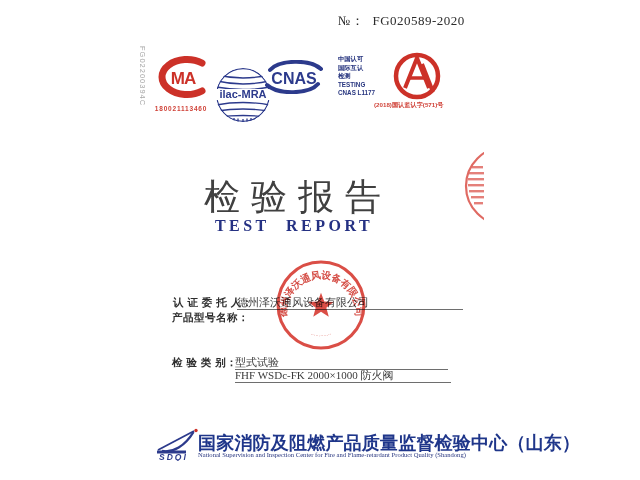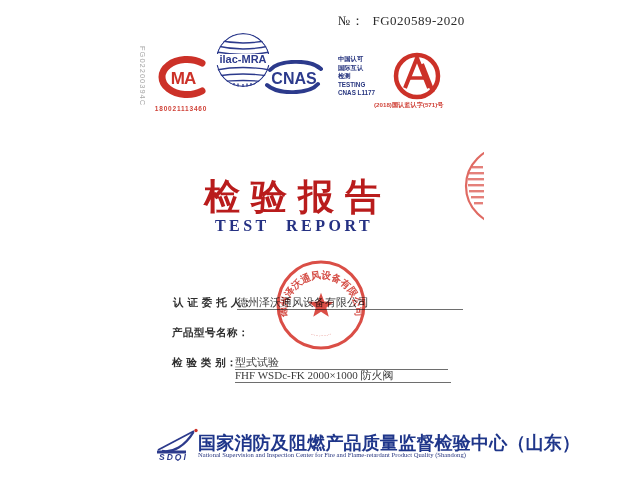--- a/index.html
+++ b/index.html
@@ -13,37 +13,37 @@
   .report-no { left: 338px; top: 12px; font-family: "Liberation Serif", serif; font-size: 13px; color: #2b2b2b; letter-spacing: .5px; }
   .report-no .num { margin-left: 8px; }
 
   
   .serial-vert { left: 138px; top: 46px; height: 110px; writing-mode: vertical-rl; text-orientation: sideways;
                  font-size: 7.5px; color: #a6a6a6; letter-spacing: 1px; font-family: "Liberation Sans", sans-serif; }
 
   
   .cma-wrap { left: 151px; top: 54px; width: 60px; text-align: center; }
   .cma-number { display:block; margin-top: 1px; font-size: 6.5px; color: #d04238; letter-spacing: .8px; font-weight: 700; }
-  .ilac-wrap { left: 214px; top: 30px; }
+  .ilac-wrap { left: 214px; top: 65px; }
   .cnas-wrap { left: 264px; top: 60px; }
   .cnas-text { left: 338px; top: 55px; font-size: 6.3px; line-height: 8.6px; color: #27357f; font-weight: 700; }
   .cal-wrap { left: 385px; top: 51px; width: 64px; text-align: center; }
   .cal-caption { left: 374px; top: 101px; font-size: 6.2px; color: #d04238; font-weight: 700; letter-spacing: 0; }
 
   
-  .title-zh { left: 204px; top: 173px; font-size: 36px; font-weight: 700; color: #b91c1c; letter-spacing: 11px;
+  .title-zh { left: 204px; top: 173px; font-size: 36px; font-weight: 400; color: #404040; letter-spacing: 11px;
               font-family: "Liberation Sans", sans-serif; white-space: nowrap; }
   .title-en { left: 2px; top: 217px; width: 584px; text-align: center; font-family: "Liberation Serif", serif;
               font-size: 16px; font-weight: 700; color: #253183; letter-spacing: 3.5px; word-spacing: 9px; }
 
   
   .field-label { font-size: 10.5px; color: #2d2d2d; font-weight: 600; letter-spacing: .5px; white-space: nowrap; }
   .field-value { font-family: "Liberation Serif", serif; font-size: 11px; color: #3a3a3a; white-space: nowrap; }
   .lbl1 { left: 173px; top: 296px; } .val1 { left: 237px; top: 295px; width: 226px; border-bottom: 1px solid #6e6e6e; height: 15px; }
-  .lbl2 { left: 172px; top: 326px; } .val2 { left: 235px; top: 325px; width: 216px; border-bottom: 1px solid #6e6e6e; height: 15px; margin-top: 43px; }
+  .lbl2 { left: 172px; top: 311px; } .val2 { left: 235px; top: 325px; width: 216px; border-bottom: 1px solid #6e6e6e; height: 15px; margin-top: 43px; }
   .lbl3 { left: 172px; top: 356px; } .val3 { left: 235px; top: 355px; width: 213px; border-bottom: 1px solid #6e6e6e; height: 15px; }
 
   
   .stamp-main { left: 275px; top: 259px; width: 92px; height: 92px; opacity: .88; mix-blend-mode: multiply; }
   .stamp-edge { left: 463px; top: 146px; width: 21px; height: 82px; overflow: hidden; opacity: .8; }
 
   
   .footer-logo { left: 155px; top: 427px; }
   .org-zh { left: 198px; top: 431px; font-size: 18px; font-weight: 700; color: #1f368a; letter-spacing: .2px; white-space: nowrap; }
   .org-en { left: 198px; top: 451px; font-family: "Liberation Serif", serif; font-size: 6.6px; color: #27357f; white-space: nowrap; }

